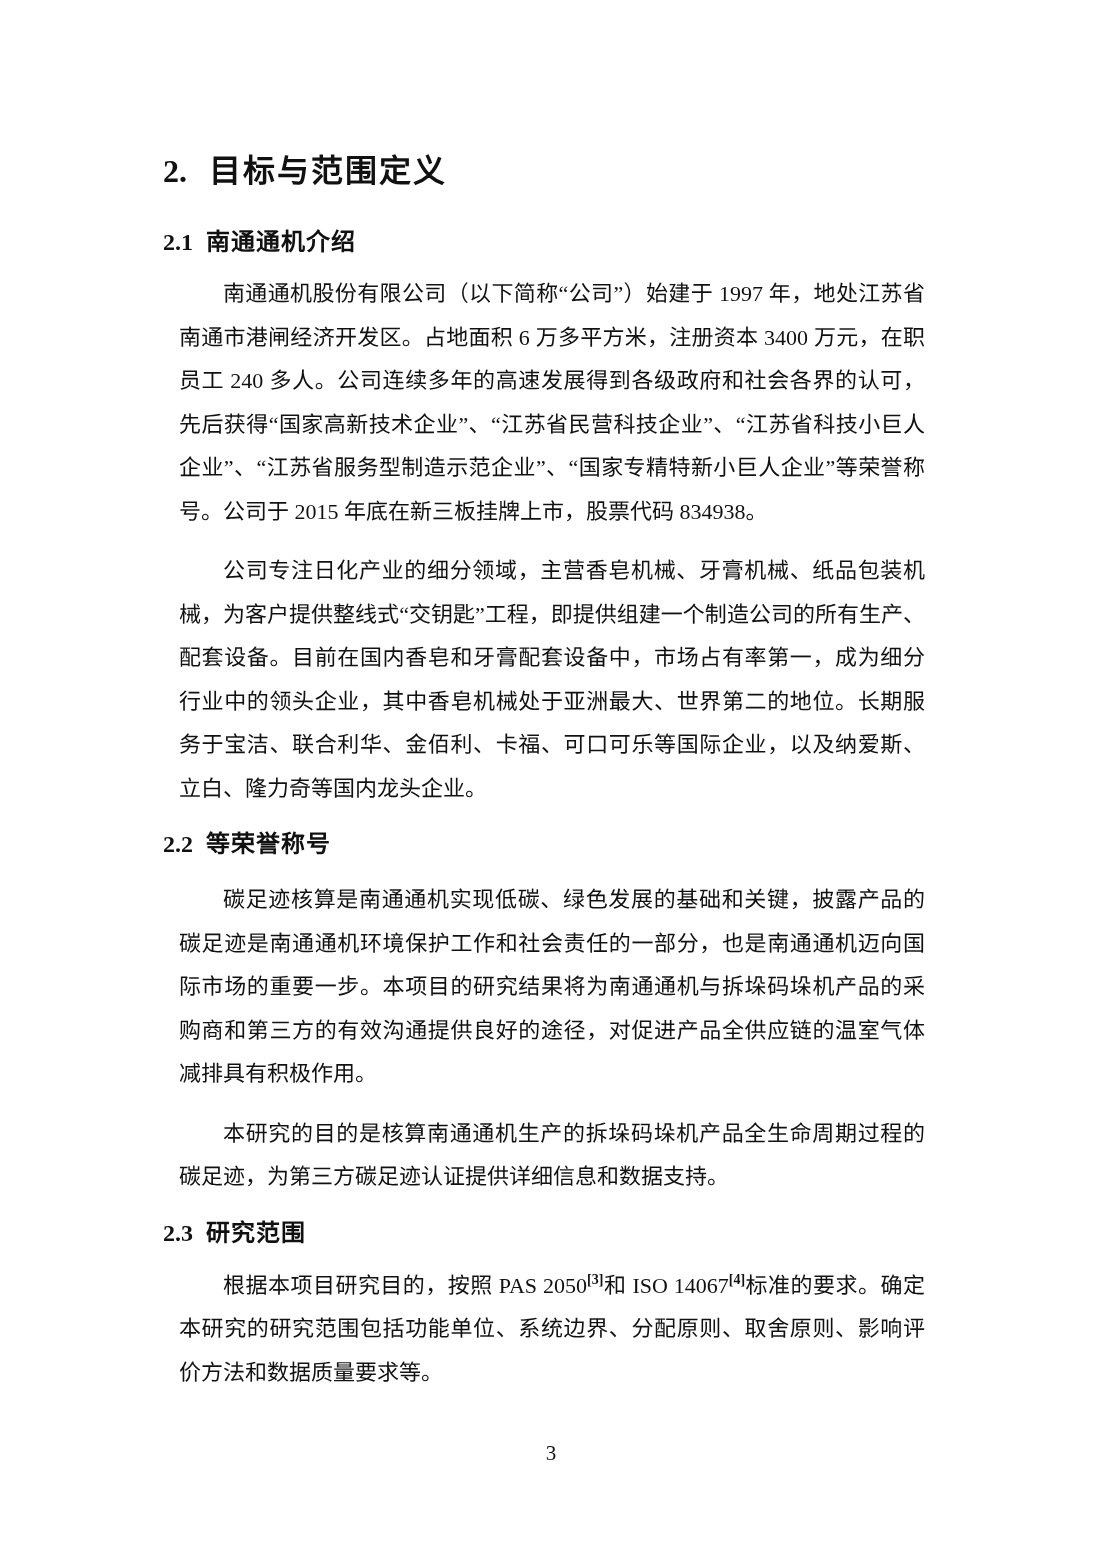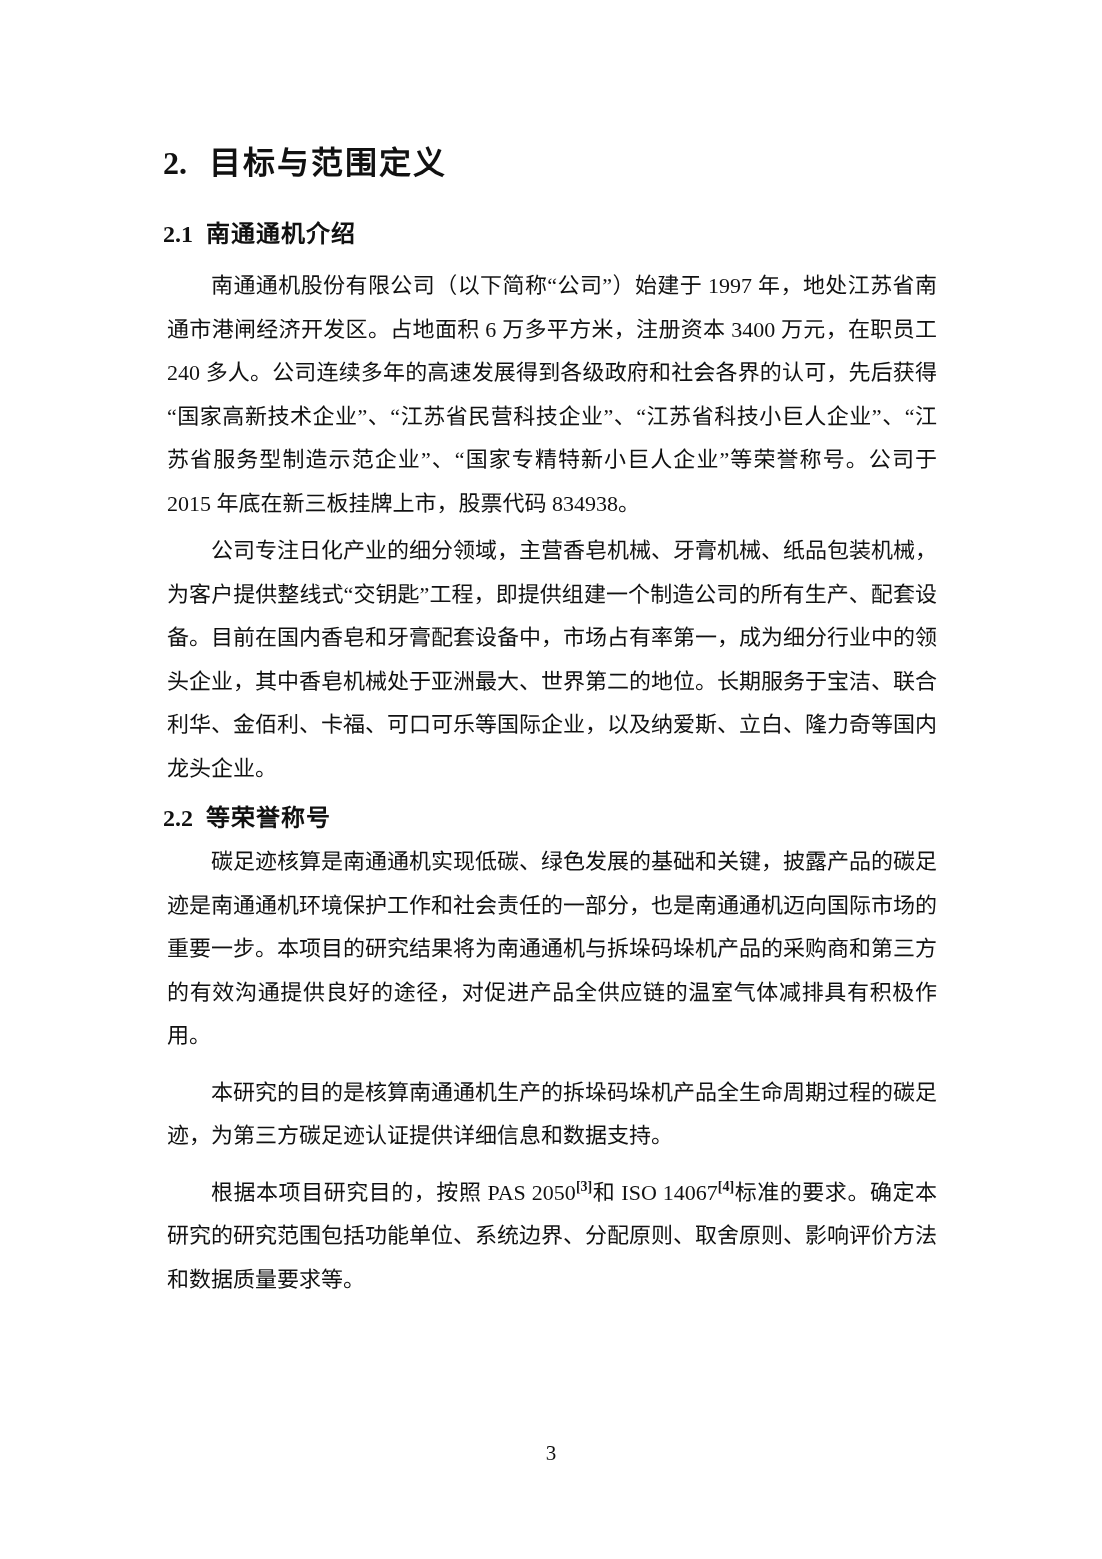--- a/index.html
+++ b/index.html
@@ -13,21 +13,21 @@
     height: 1559px;
     background: #ffffff;
     color: #111111;
     font-family: "Liberation Serif", "DejaVu Serif", serif;
     overflow: hidden;
     box-sizing: border-box;
   }
   .content {
     position: absolute;
     left: 163px;
-    top: 0;
+    top: 8px;
     width: 778px;
   }
   .chapter-heading {
     margin: 140px 0 0 0;
     font-size: 32px;
     font-weight: bold;
     line-height: 46px;
     letter-spacing: 2px;
     white-space: nowrap;
   }
@@ -45,21 +45,21 @@
   }
   .section-heading .num {
     display: inline-block;
     margin-right: 13px;
     letter-spacing: 0;
   }
   .sh-21 { margin: 30px 0 4px 0; }
   .sh-22 { margin: 10px 0 0 0; }
   .sh-23 { margin: 14px 0 0 0; }
   p.body-para {
-    margin: 4px;
+    margin: 16px;
     font-size: 22px;
     line-height: 43.5px;
     text-align: justify;
     text-indent: 44px;
   }
   p.para-after-heading { margin-top: 13px; }
   p.para-first { margin-top: 12px; }
   .std-bold {
     font-weight: normal;
   }
@@ -90,19 +90,20 @@
     <h2 class="section-heading sh-21"><span class="num">2.1</span><span>南通通机介绍</span></h2>
 
     <p class="body-para para-first">南通通机股份有限公司（以下简称“公司”）始建于 1997 年，地处江苏省南通市港闸经济开发区。占地面积 6 万多平方米，注册资本 3400 万元，在职员工 240 多人。公司连续多年的高速发展得到各级政府和社会各界的认可，先后获得“国家高新技术企业”、“江苏省民营科技企业”、“江苏省科技小巨人企业”、“江苏省服务型制造示范企业”、“国家专精特新小巨人企业”等荣誉称号。公司于 2015 年底在新三板挂牌上市，股票代码 834938。</p>
     <p class="body-para">公司专注日化产业的细分领域，主营香皂机械、牙膏机械、纸品包装机械，为客户提供整线式“交钥匙”工程，即提供组建一个制造公司的所有生产、配套设备。目前在国内香皂和牙膏配套设备中，市场占有率第一，成为细分行业中的领头企业，其中香皂机械处于亚洲最大、世界第二的地位。长期服务于宝洁、联合利华、金佰利、卡福、可口可乐等国际企业，以及纳爱斯、立白、隆力奇等国内龙头企业。</p>
 
     <h2 class="section-heading sh-22"><span class="num">2.2</span><span>等荣誉称号</span></h2>
 
     <p class="body-para">碳足迹核算是南通通机实现低碳、绿色发展的基础和关键，披露产品的碳足迹是南通通机环境保护工作和社会责任的一部分，也是南通通机迈向国际市场的重要一步。本项目的研究结果将为南通通机与拆垛码垛机产品的采购商和第三方的有效沟通提供良好的途径，对促进产品全供应链的温室气体减排具有积极作用。</p>
     <p class="body-para para-after-heading">本研究的目的是核算南通通机生产的拆垛码垛机产品全生命周期过程的碳足迹，为第三方碳足迹认证提供详细信息和数据支持。</p>
 
+    <h2 class="section-heading sh-23"><span class="num">2.3</span><span>研究范围</span></h2>
 
     <p class="body-para para-after-heading"><span>根据本项目研究目的，按照 </span><span class="std-bold">PAS 2050</span><sup class="citation">[3]</sup><span>和 </span><span class="std-bold">ISO 14067</span><sup class="citation">[4]</sup><span>标准的要求。确定本研究的研究范围包括功能单位、系统边界、分配原则、取舍原则、影响评价方法和数据质量要求等。</span></p>
 
   </div>
 
   <div class="page-number">3</div>
 </div>
 
 </body></html>

